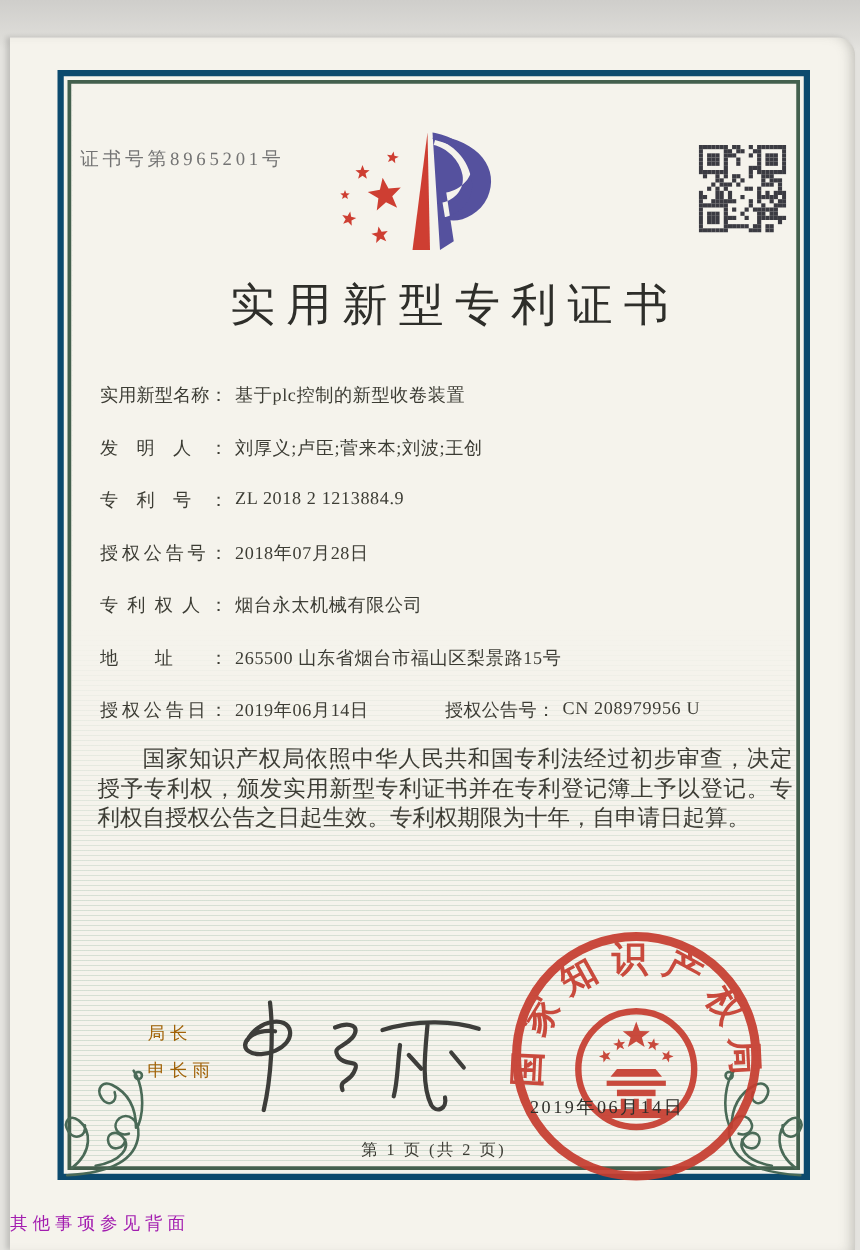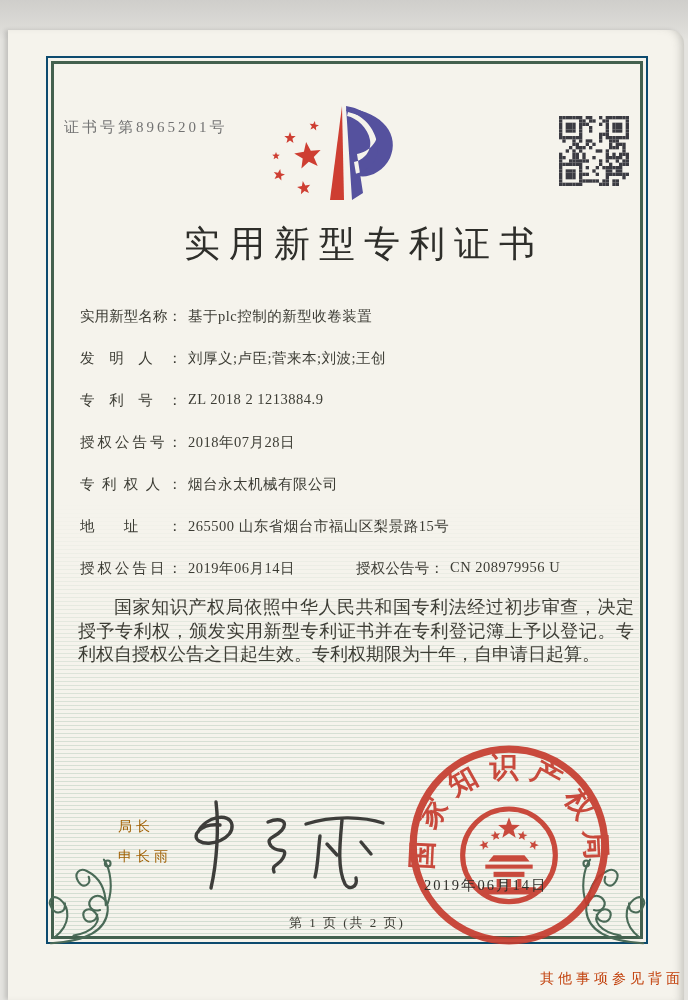--- a/index.html
+++ b/index.html
@@ -4,21 +4,21 @@
 <style>
   * { margin:0; padding:0; box-sizing:border-box; }
   html,body { width:688px; height:1000px; }
   body { background:#d7d6d2; font-family:"Liberation Serif","DejaVu Serif",serif; color:#3a3a34; overflow:hidden; }
   .scan { position:relative; width:688px; height:1000px;
           background:linear-gradient(180deg,#cfcecb 0,#dddcd8 30px,#e4e3df 40px); }
   .paper { position:absolute; left:8px; top:30px; width:676px; height:970px;
            background:#f5f3ec; border-radius:0 14px 0 0;
            box-shadow:-3px 0 4px rgba(0,0,0,.15), inset -8px 0 10px -6px rgba(120,120,115,.45); }
   
-  .frame { position:absolute; left:38px; top:26px; right:36px; bottom:56px; border:2px solid #0c4a6e;padding-left:48px; }
+  .frame { position:absolute; left:38px; top:26px; right:36px; bottom:56px; border:5px solid #0c4a6e;padding-left:48px; }
   .frame .inner-border { position:absolute; inset:3px; border:3px solid #43604e; }
   .texture { position:absolute; inset:7px; z-index:0;
              background:repeating-linear-gradient(180deg, rgba(125,168,143,.30) 0 1px, rgba(0,0,0,0) 1px 4px); }
   .texture-fade { position:absolute; inset:7px; z-index:0;
              background:linear-gradient(180deg, #f5f3ec 0%, #f5f3ec 50%, rgba(245,243,236,.15) 75%, rgba(245,243,236,.05) 100%); }
   .content { position:absolute; inset:0; z-index:2; }
 
   .cert-no { position:absolute; left:56px; top:88px; font-size:15px; letter-spacing:3px; color:#737373; }
   .logo { position:absolute; left:256px; top:66px; width:160px; height:120px; }
   .qr { position:absolute; left:551px; top:86px; width:70px; height:70px; }
@@ -37,22 +37,22 @@
   .paras p { text-indent:2em; margin-bottom:1px; }
 
   .signer { position:absolute; left:78px; top:788px; font-size:14px; letter-spacing:4px; color:#a16207;margin-left:32px; }
   .signer div { margin-bottom:12px; }
   .signature { position:absolute; left:160px; top:762px; width:230px; height:105px; }
 
   .seal { position:absolute; left:398px; top:712px; width:206px; height:206px; opacity:.92; }
   .seal-date { position:absolute; left:416px; top:846px; font-size:14.5px; letter-spacing:2px; color:#2f2f2a; z-index:3; }
   .frame-pageinfo { position:absolute; left:0; bottom:10px; width:100%; text-align:center;
                     font-size:13px; letter-spacing:2px; color:#3c3c34; }
-  .back-note { position:absolute; left:0; bottom:12px; width:100%; text-align:right;
-               font-size:14px; letter-spacing:4px; color:#c2410c;margin-top:19px; }
+  .back-note { position:absolute; left:0; bottom:12px; width:100%; text-align:left;
+               font-size:14px; letter-spacing:4px; color:#a21caf;margin-top:19px; }
 
   .ornament { position:absolute; bottom:-5px; width:95px; height:95px; }
   .ornament.left { left:-3px; }
   .ornament.right { right:-3px; transform:scaleX(-1); }
 </style>
 </head>
 <body>
 
 <div class="scan">
   <div class="paper">

